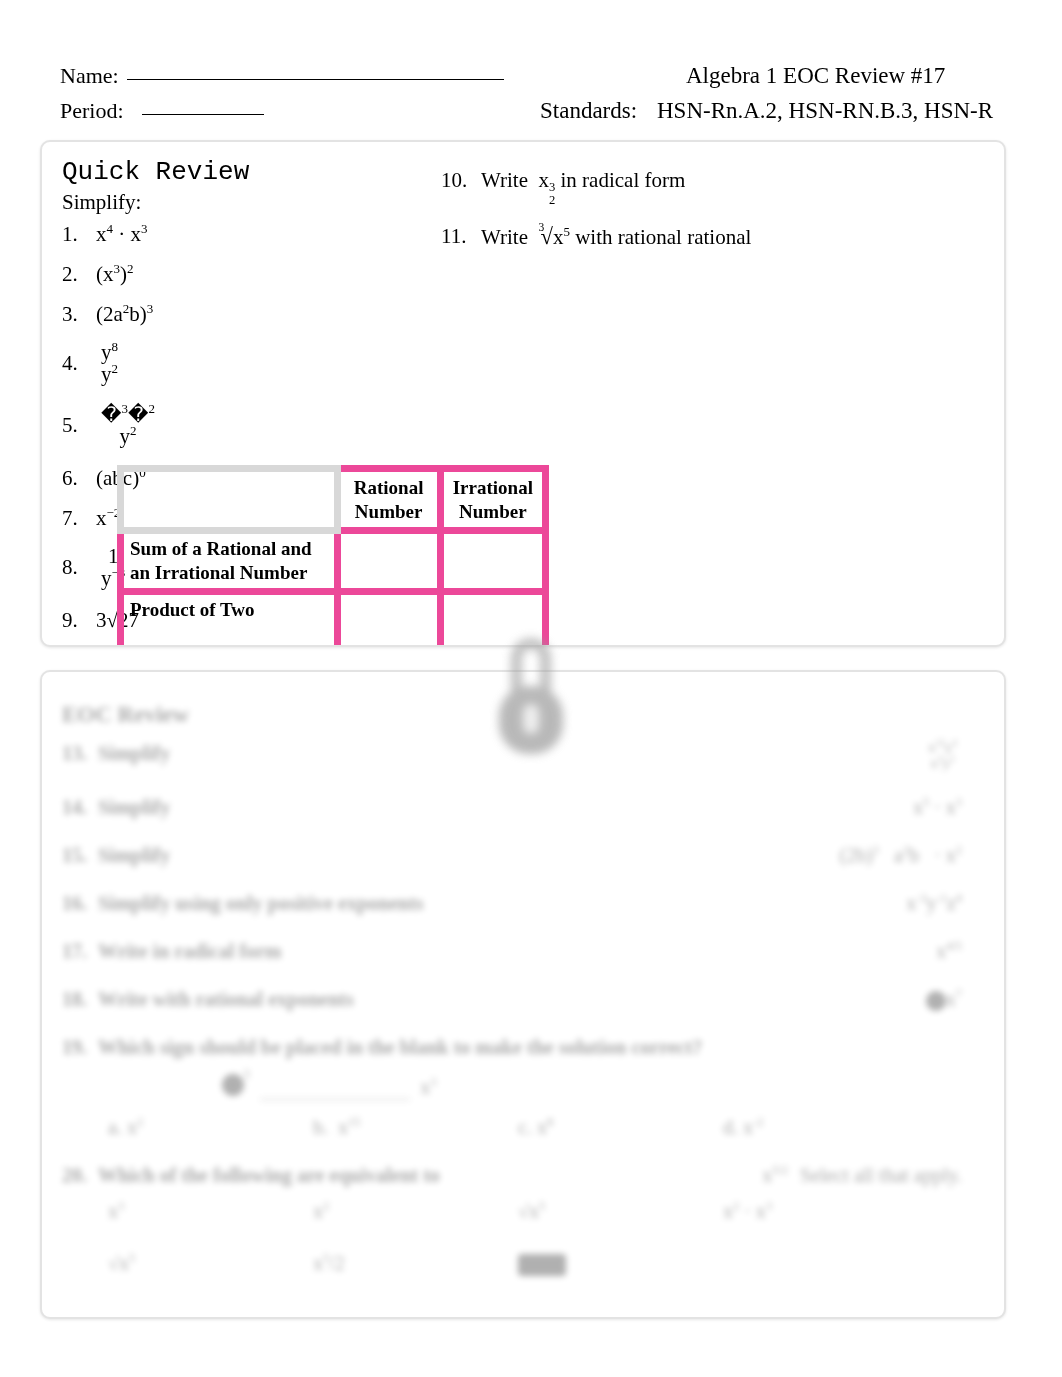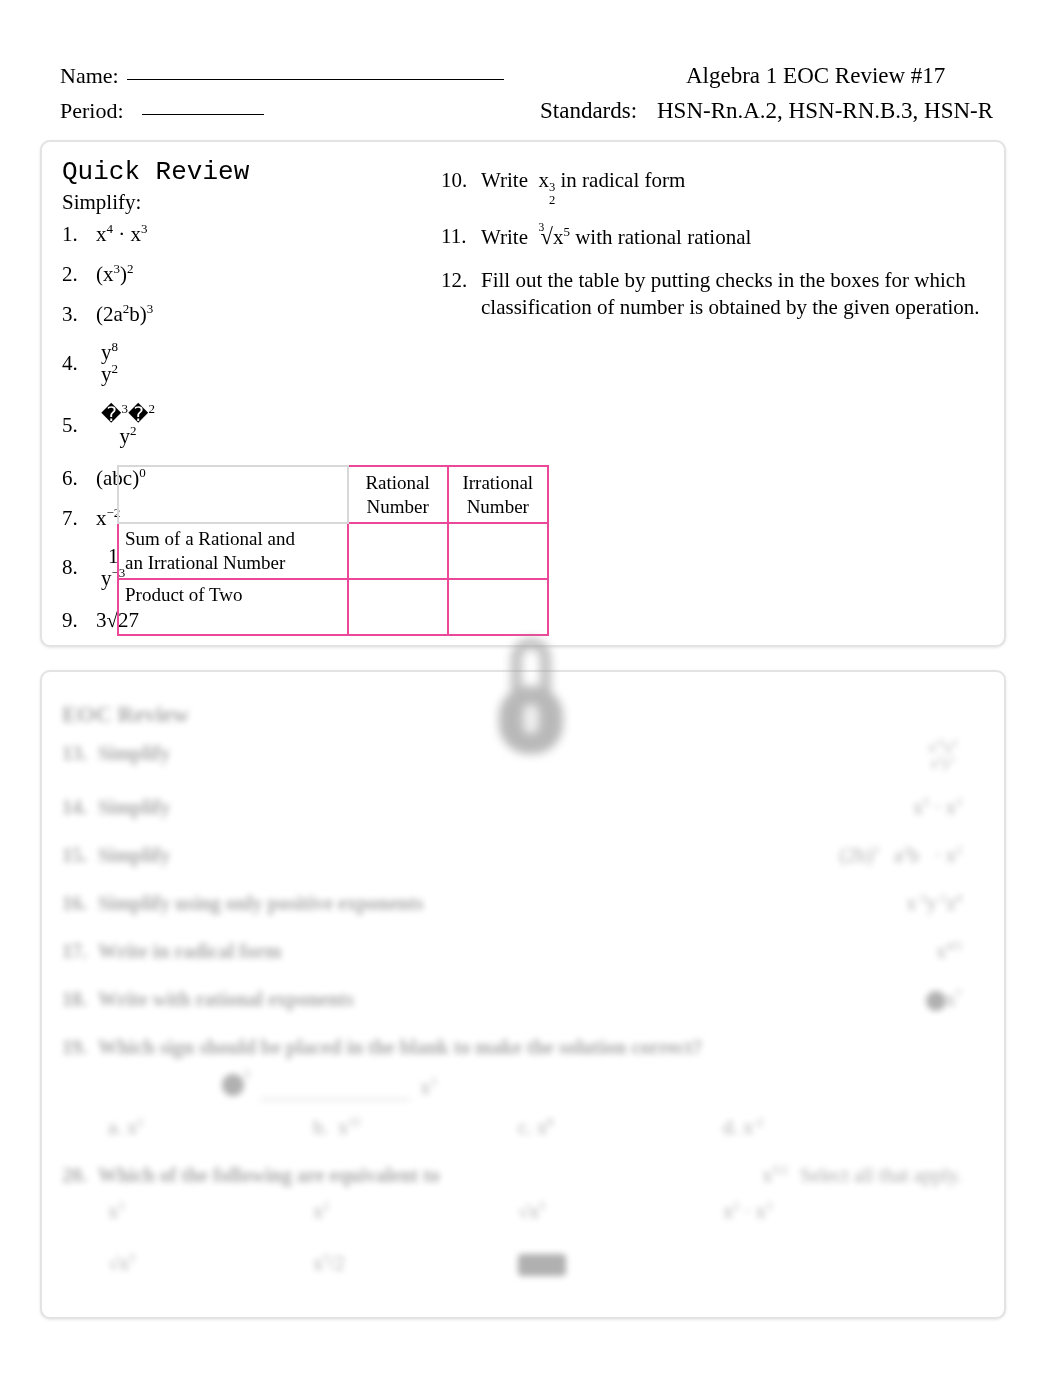--- a/index.html
+++ b/index.html
@@ -179,24 +179,24 @@
   .class-table {
     position: absolute;
     left: 75px;
     top: 323px;
     width: 432px;
     border-collapse: collapse;
     font-size: 19px;
     line-height: 24px;
   }
   .class-table td, .class-table th {
-    border: 2px solid #ec4899;
+    border: 7px solid #ec4899;
     padding: 3px 6px;
     vertical-align: top;
-    font-weight: normal;
+    font-weight: bold;
   }
   .class-table th.corner { border-color: #d8d8d8; }
   .class-table th.colhead {
     text-align: center;
     vertical-align: top;
     width: 88px;
     padding-top: 4px;
   }
   .class-table td.rowlabel { width: 230px; }
   .class-table td.check { width: 88px; height: 48px; }
@@ -389,24 +389,20 @@
               <span>3</span>
               <span>2</span>
             </span>&nbsp;<span>in radical form</span></span>
       </li>
 
       <li class="r-item">
         <span class="r-num">11.</span>
         <span class="r-body"><span>Write</span>&nbsp;&nbsp;<span class="radical"><span class="idx">3</span><span class="sign">√</span><span>x</span><sup>5</sup></span> <span>with rational rational</span></span>
       </li>
 
-      <li class="r-item">
-        <span class="r-num">12.</span>
-        <span class="r-body">Fill out the table by putting checks in the boxes for which classification of number is obtained by the given operation.</span>
-      </li>
 
     </ul>
   </div>
 
   <table class="class-table">
     <thead>
       <tr>
         <th class="corner"></th>
         <th class="colhead">
           <div>Rational</div>

